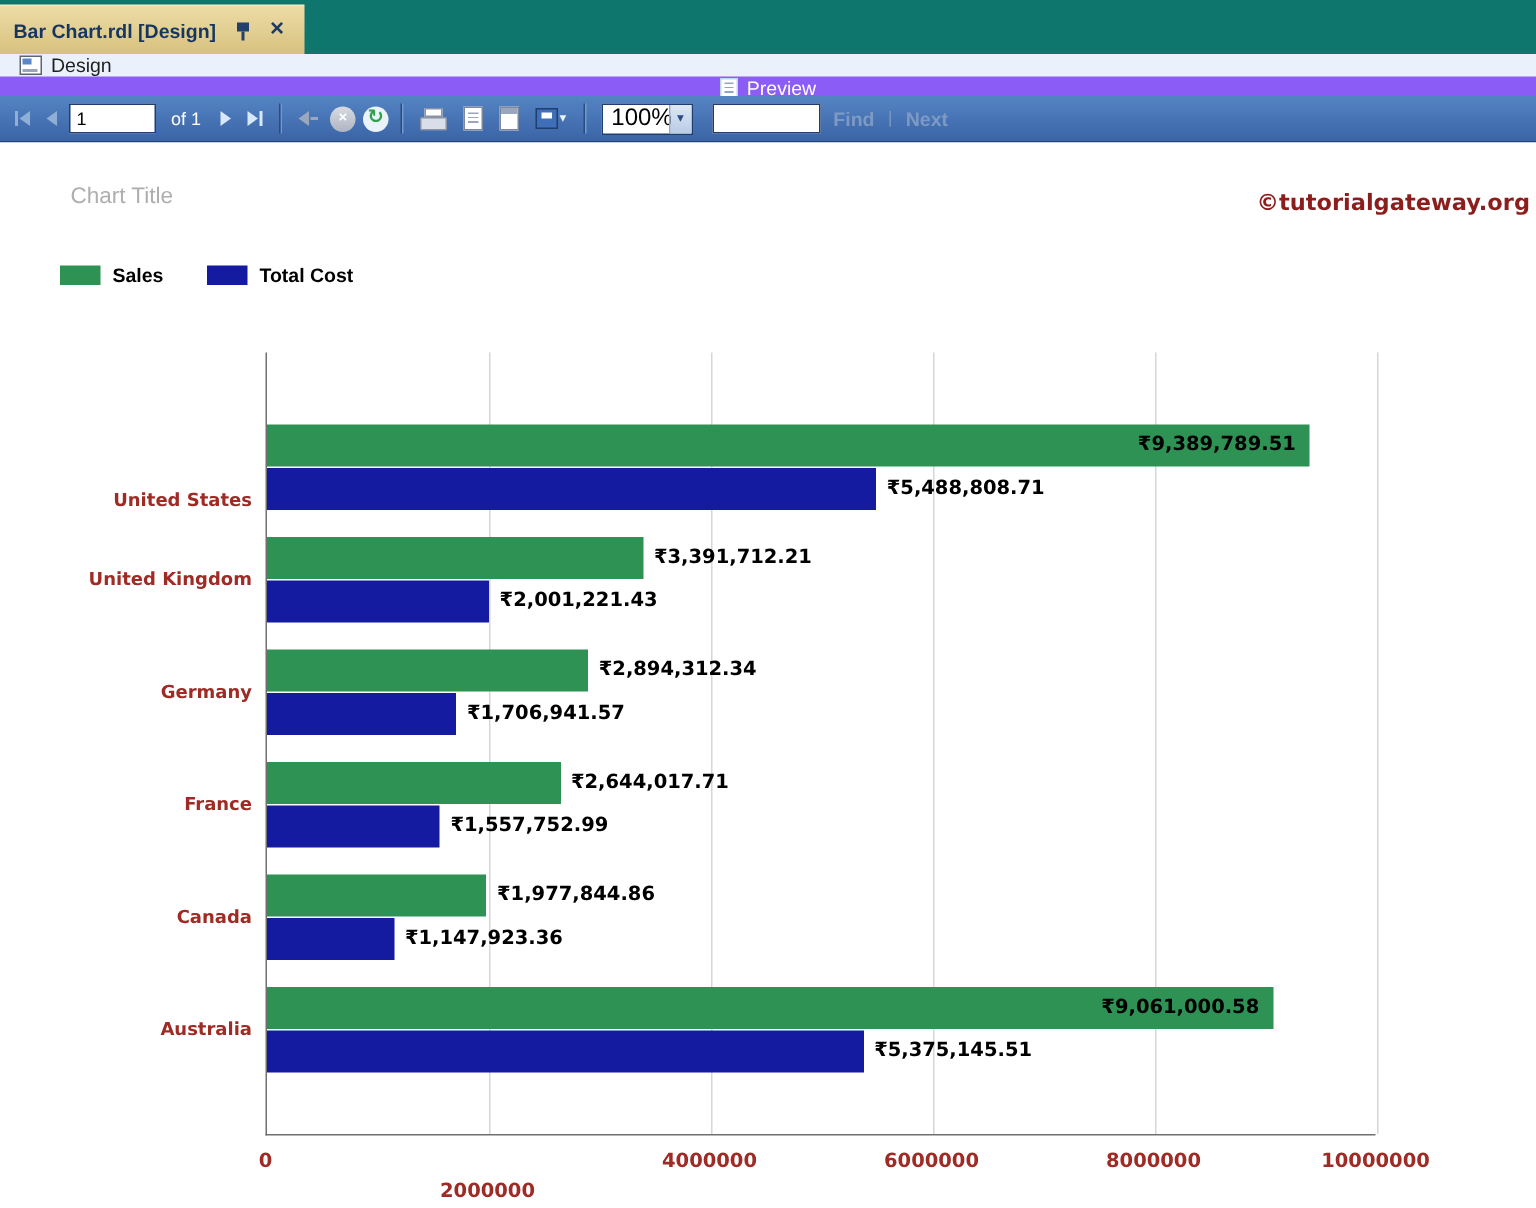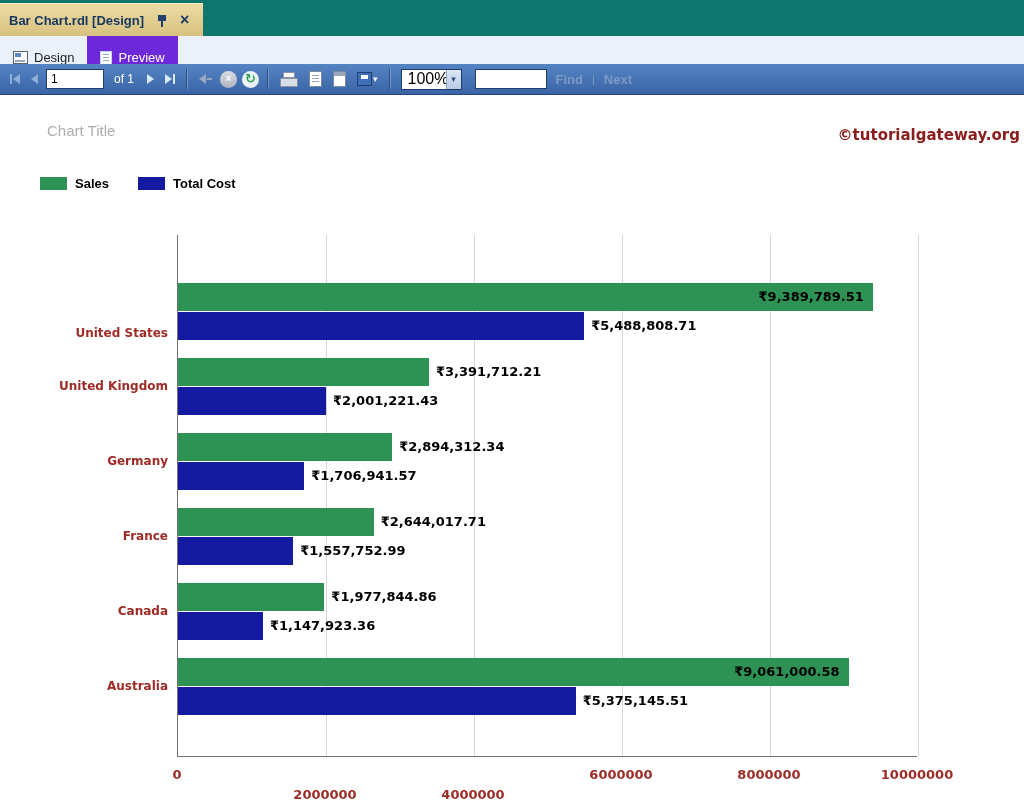--- a/index.html
+++ b/index.html
@@ -12,23 +12,23 @@
              gap:12px; padding:0 14px 0 9px; background:linear-gradient(#EDDCA6,#D7C17F);
              border-top:1px solid #F5E9BE; }
   .doc-tab-label { font-size:13px; font-weight:bold; color:#16365F; white-space:nowrap; }
   .pin-icon { position:relative; width:12px; height:15px; display:inline-block; }
   .pin-head { position:absolute; left:2px; top:2px; width:8px; height:6px; background:#24406E; }
   .pin-stick { position:absolute; left:5px; top:8px; width:2px; height:6px; background:#24406E; }
   .close-icon { font-size:16px; line-height:14px; color:#1C3A66; font-weight:bold; cursor:default; }
 
   
   .viewbar { position:absolute; left:0; top:36px; width:1024px; height:44px; background:#EAF1FA;
-             display:flex; align-items:stretch; border-bottom:1px solid #C9D8EA; }
+             display:flex; align-items:stretch; border-bottom:1px solid #C9D8EA;flex-direction:column; }
   .view-tab { display:flex; align-items:center; gap:6px; padding:0 13px; font-size:13px; color:#1E1E1E; }
-  .view-tab.active { background:#6d28d9; color:#fff; }
+  .view-tab.active { background:#8b5cf6; color:#fff;justify-content:center; }
   .design-icon { width:15px; height:13px; border:1px solid #5A6576; background:#fff; position:relative; display:inline-block; }
   .design-icon::after { content:""; position:absolute; left:1px; top:1px; width:6px; height:4px; background:#5B87C9; }
   .design-icon::before { content:""; position:absolute; left:1px; bottom:1px; width:10px; height:2px; background:#9AA6BC; }
   .preview-icon { width:12px; height:14px; background:#fff; border:1px solid #BFD8EE; position:relative; display:inline-block; }
   .preview-icon::after { content:""; position:absolute; left:2px; top:2px; right:2px; height:8px;
                          background:repeating-linear-gradient(#8FA6C4 0 1px, transparent 1px 3px); }
 
   
   .toolbar { position:absolute; left:0; top:64px; width:1024px; height:31px;
              background:linear-gradient(#5584C3,#3A64A6); border-bottom:1px solid #24447A;
@@ -224,17 +224,17 @@
       <div class="bar-label" style="top: 354px; left: 153.361px;">₹1,977,844.86</div>
       <div class="bar" style="top: 377px; width: 84.9463px; background: rgb(20, 27, 160);"></div>
       <div class="bar-label" style="top: 383px; left: 91.9463px;">₹1,147,923.36</div>
       <div class="bar" style="top: 423px; width: 670.514px; background: rgb(45, 146, 84);"></div>
       <div class="bar-label" style="top: 429px; right: 77.486px;">₹9,061,000.58</div>
       <div class="bar" style="top: 452px; width: 397.761px; background: rgb(20, 27, 160);"></div>
       <div class="bar-label" style="top: 458px; left: 404.761px;">₹5,375,145.51</div>
     </div>
 <div class="tick-label" style="left: 177px; color: rgb(158, 43, 37);">0</div>
     <div class="tick-label" style="left: 325px; color: rgb(158, 43, 37); margin-top: 20px;">2000000</div>
-    <div class="tick-label" style="left: 473px; color: rgb(158, 43, 37); margin-top: 20px;">4000000</div>
+    <div class="tick-label" style="left: 473px; color: rgb(158, 43, 37);">4000000</div>
     <div class="tick-label" style="left: 621px; color: rgb(158, 43, 37);">6000000</div>
     <div class="tick-label" style="left: 769px; color: rgb(158, 43, 37);">8000000</div>
     <div class="tick-label" style="left: 917px; color: rgb(158, 43, 37); text-align: right;">10000000</div>
   </div>
 
 </body></html>

